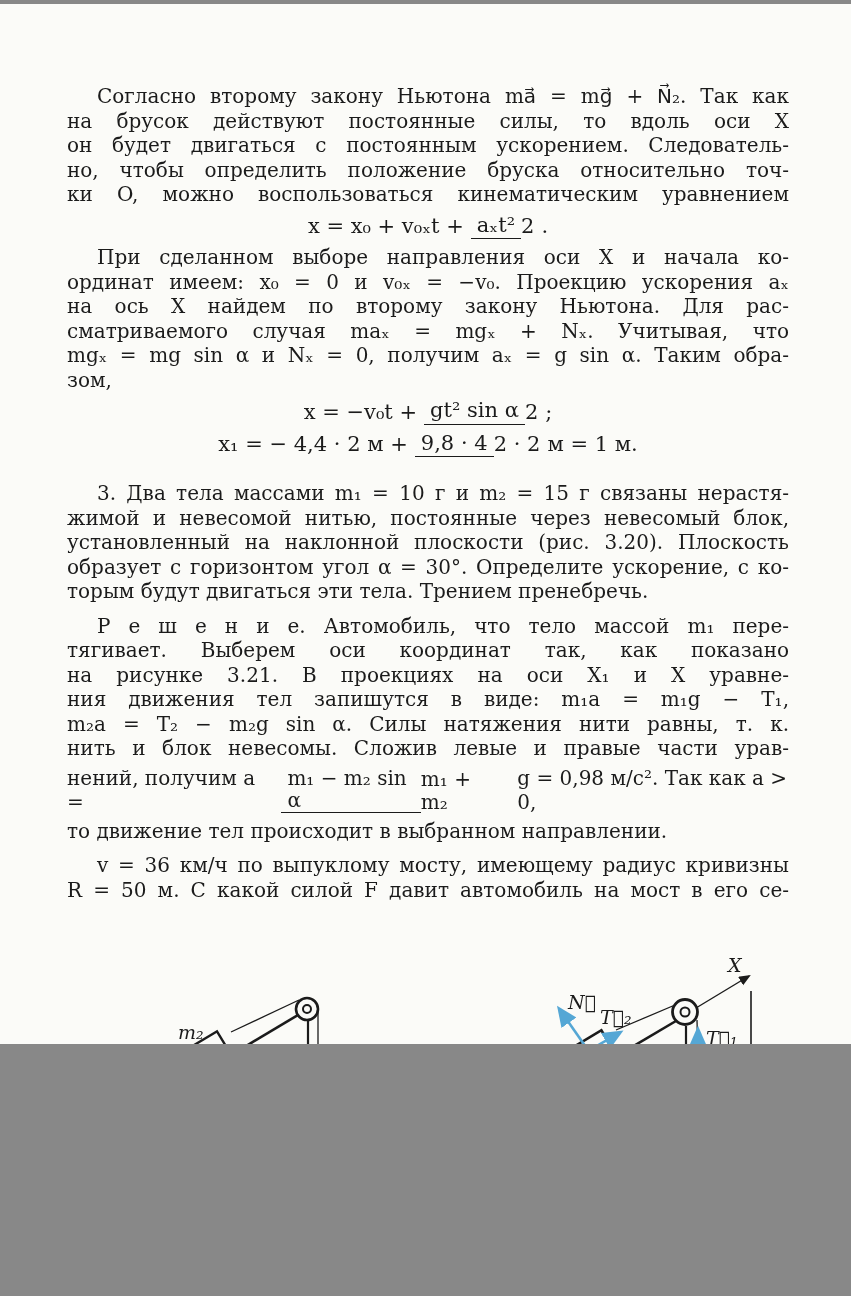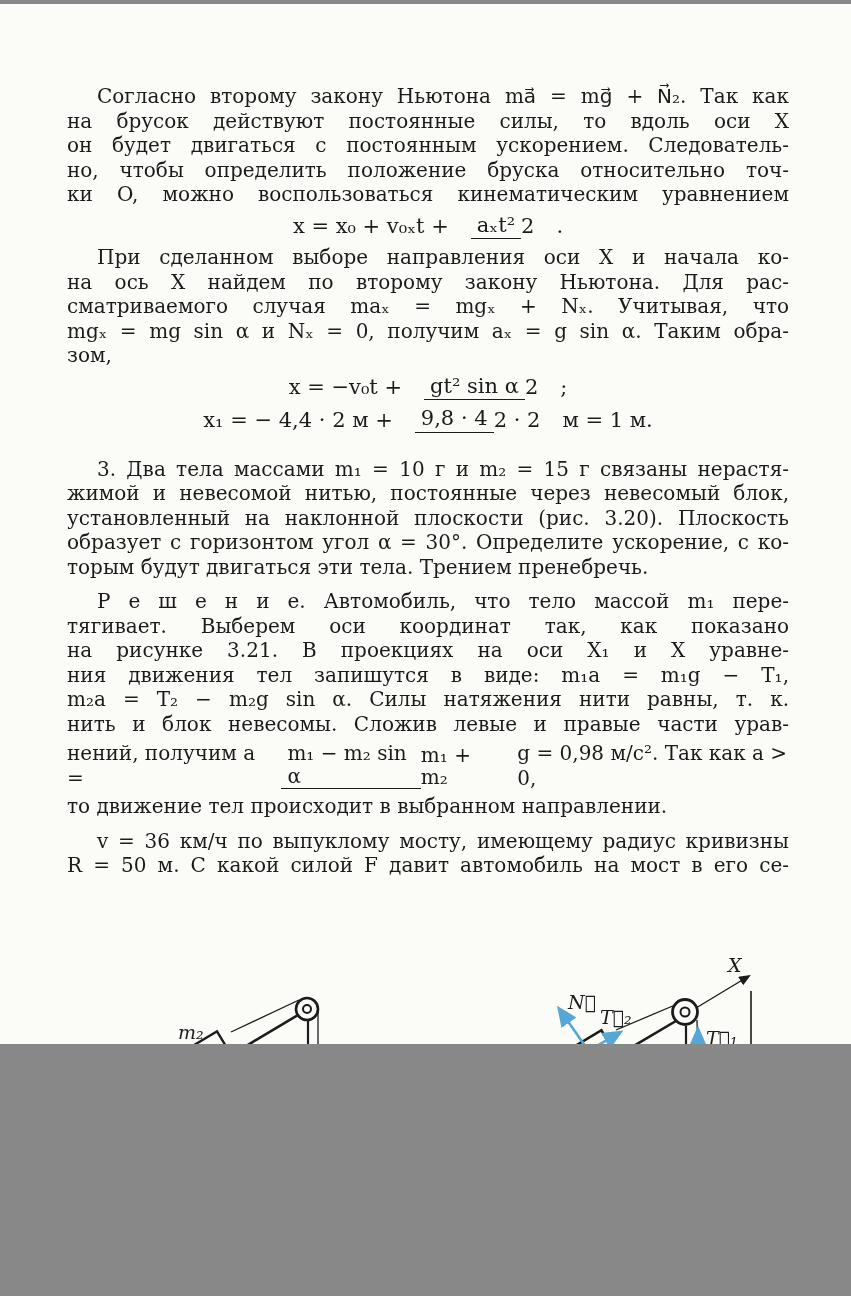--- a/index.html
+++ b/index.html
@@ -14,21 +14,21 @@
     position:relative;width:851px;height:1040px;background:var(--paper);
     color:var(--ink);font-family:"DejaVu Serif","DejaVu Sans",serif;
     overflow:hidden;margin:4px auto;
   }
   .content{position:absolute;left:67px;top:80px;width:722px;font-size:20px;line-height:24.5px;}
   .plines > div{text-align:justify;text-align-last:justify;}
   .plines > div:last-child{text-align-last:left;}
   .plines.alljust > div:last-child{text-align-last:justify;}
   .plines.indent > div:first-child{text-indent:30px;}
   .equation{text-align:center;margin:7px 0 6px;}
-  .eq-row{display:inline-flex;align-items:center;gap:22px;font-size:21px;}
+  .eq-row{display:inline-flex;align-items:center;gap:7px;font-size:21px;}
   .frac{display:inline-flex;flex-direction:row;align-items:center;line-height:1.12;}
   .frac .num{display:block;padding:0 6px 1px;border-bottom:1.7px solid var(--ink);}
   .frac .den{display:block;padding-top:1px;}
   .frac-line{display:flex;align-items:center;gap:20px;margin:5px 0 4px;font-size:20px;}
   .gap-lg{margin-top:24px;}
   .gap-md{margin-top:10px;}
   .figures{position:absolute;left:0;top:0;width:851px;height:1296px;pointer-events:none;}
   .fig-caption{
     position:absolute;font-family:"DejaVu Sans","Liberation Sans",sans-serif;
     font-weight:700;font-size:17px;letter-spacing:1px;color:#111;
@@ -67,20 +67,21 @@
         <span class="frac">
           <span class="num">aₓt²</span>
           <span class="den">2</span>
         </span>
         <span>.</span>
       </span>
     </div>
 
     <div class="plines indent">
         <div>При сделанном выборе направления оси X и начала ко-</div>
+        <div>ординат имеем: x₀ = 0 и v₀ₓ = −v₀. Проекцию ускорения aₓ</div>
         <div>на ось X найдем по второму закону Ньютона. Для рас-</div>
         <div>сматриваемого случая maₓ = mgₓ + Nₓ. Учитывая, что</div>
         <div>mgₓ = mg sin α и Nₓ = 0, получим aₓ = g sin α. Таким обра-</div>
         <div>зом,</div>
       </div>
 
     <div class="equation">
       <span class="eq-row">
         <span>x = −v₀t +</span>
         <span class="frac">

